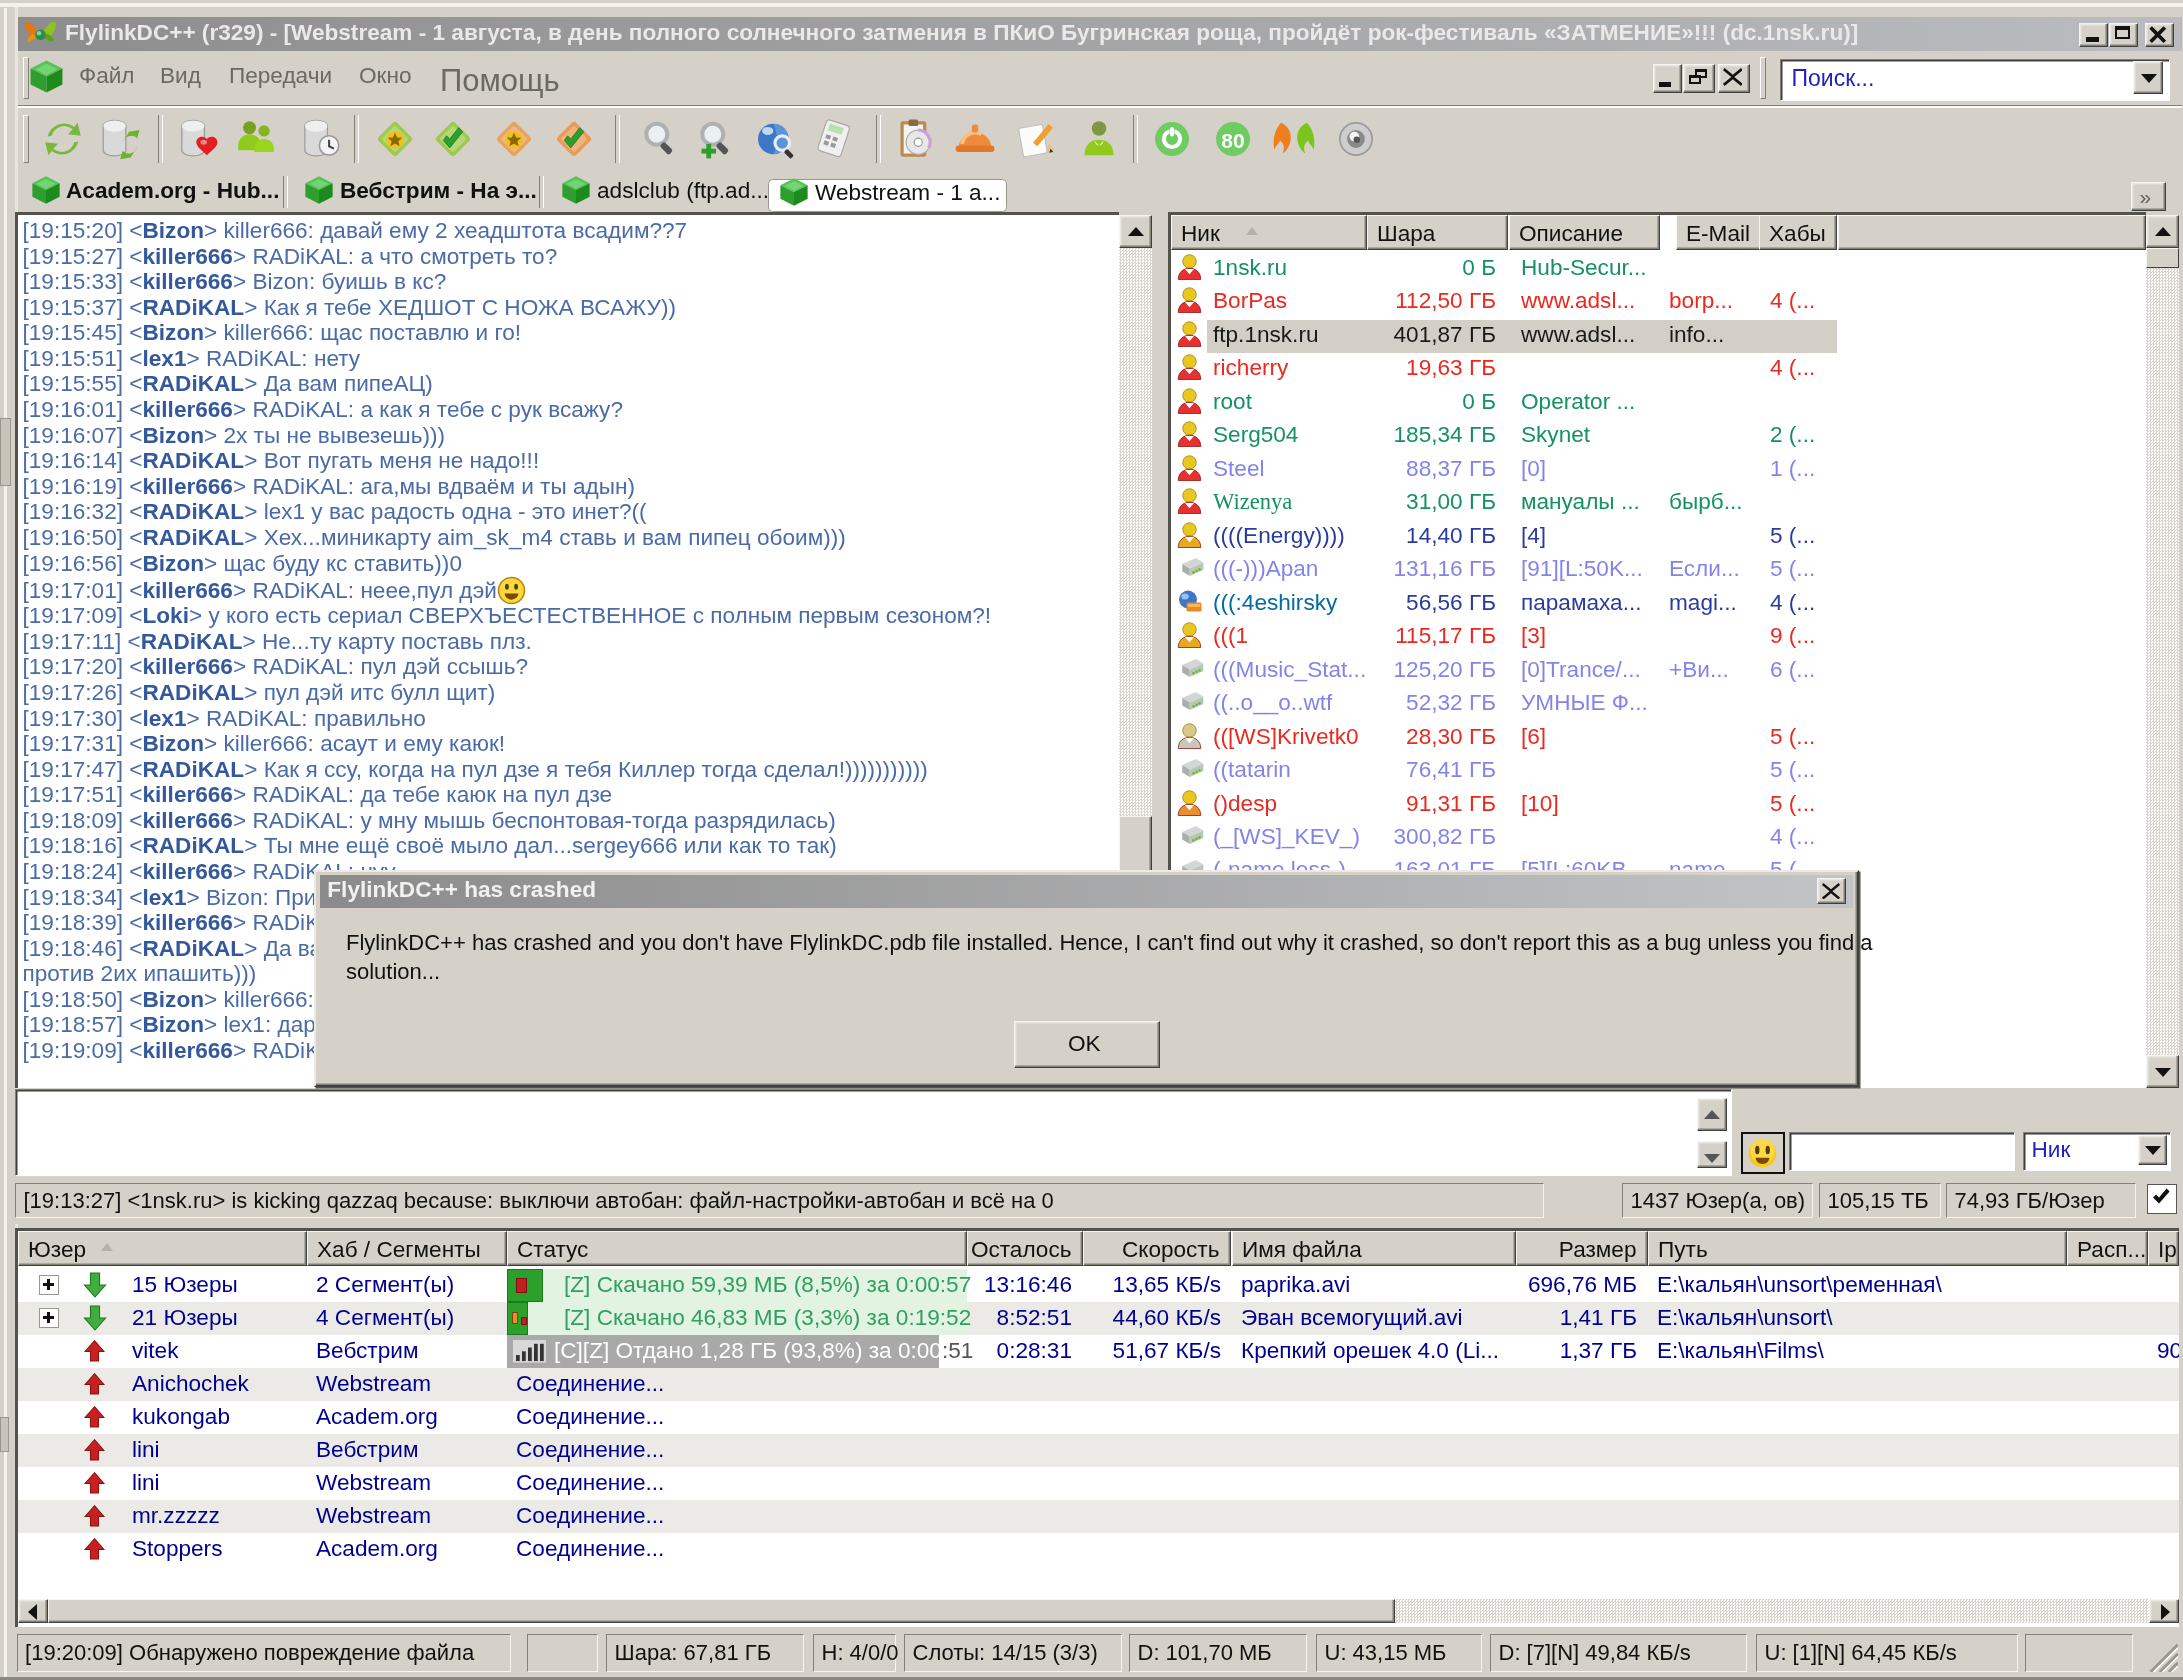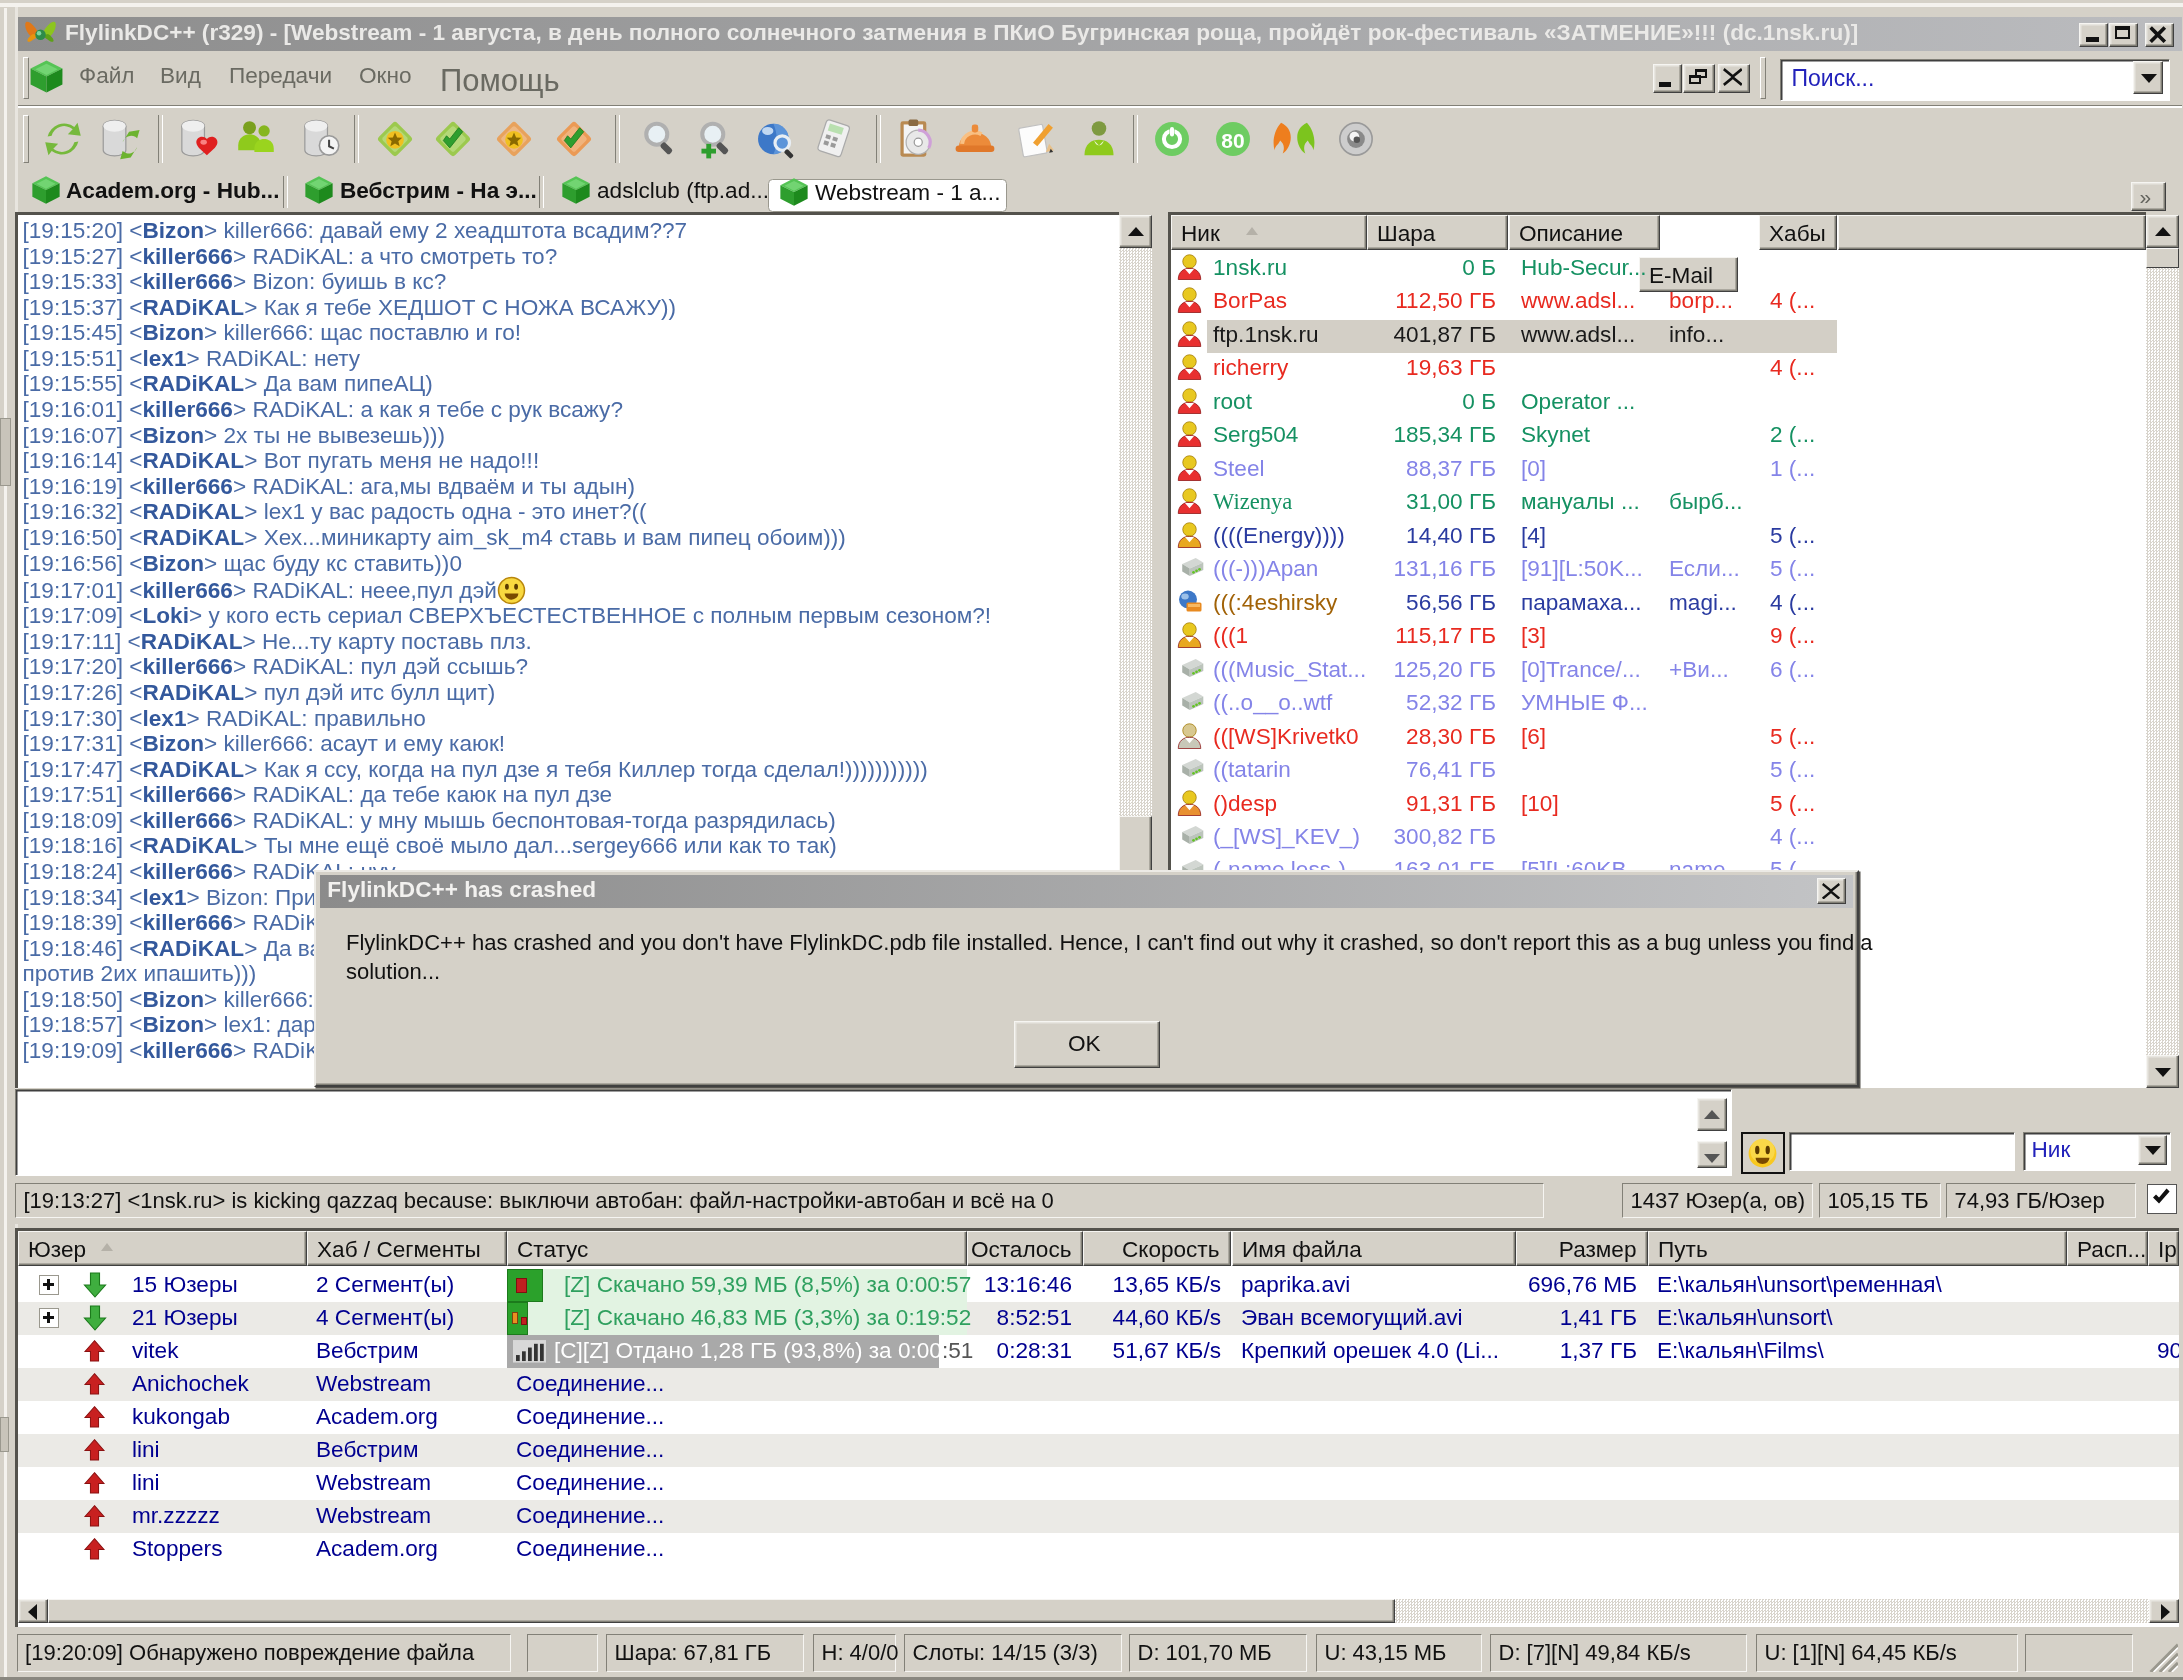--- a/index.html
+++ b/index.html
@@ -302,21 +302,21 @@
 <div style="left:1168px;top:212px;width:978px;height:876px;background:#fff;border-top:3px solid #54524c;border-left:3px solid #54524c;overflow:hidden;font-size:22.6px;">
 <div class="hdrc" style="left:0px;top:0px;width:196px;height:35px;">
       <div style="left:9px;top:4.5px;">Ник</div>
     </div>
 <div class="hdrc" style="left:196px;top:0px;width:141px;height:35px;">
       <div style="left:9px;top:4.5px;">Шара</div>
     </div>
 <div class="hdrc" style="left:338px;top:0px;width:151px;height:35px;">
       <div style="left:9px;top:4.5px;">Описание</div>
     </div>
-<div class="hdrc" style="left:468px;top:0px;width:99px;height:35px;margin-top:42px;">
+<div class="hdrc" style="left:505px;top:0px;width:99px;height:35px;">
       <div style="left:9px;top:4.5px;">E-Mail</div>
     </div>
 <div class="hdrc" style="left:588px;top:0px;width:78px;height:35px;">
       <div style="left:9px;top:4.5px;">Хабы</div>
     </div>
 <div class="hdrc" style="left:667px;top:0px;width:308px;height:35px;">
       <div style="left:9px;top:4.5px;"></div>
     </div>
 <div style="left:75px;top:12px;width:0;height:0;border-left:6.8px solid transparent;border-right:6.8px solid transparent;border-bottom:8.3px solid #b5b1a8;"></div>
 <div style="left:4.5px;top:39px;width:27px;height:27px;"><svg width="27" height="27" viewBox="0 0 36 36">
@@ -422,21 +422,21 @@
 <div style="left:196px;top:341px;width:129px;text-align:right;color:#8484e8;white-space:nowrap;">131,16 ГБ</div>
 <div style="left:350px;top:341px;color:#8484e8;white-space:nowrap;">[91][L:50K...</div>
 <div style="left:498px;top:341px;color:#8484e8;white-space:nowrap;">Если...</div>
 <div style="left:599px;top:341px;color:#8484e8;white-space:nowrap;">5 (...</div>
 <div style="left:4.5px;top:374px;width:27px;height:27px;"><svg width="27" height="27" viewBox="0 0 36 36">
         <circle cx="16" cy="14" r="12" fill="#3d78c8"></circle>
         <ellipse cx="12" cy="10" rx="5" ry="4" fill="#9cc0e8"></ellipse>
         <rect x="14" y="18" width="20" height="12" rx="2" fill="#e88a20"></rect>
         <rect x="16" y="20" width="16" height="4" fill="#f8b860"></rect>
       </svg></div>
-<div style="left:42px;top:375px;color:#a16207;white-space:nowrap;text-align:right;">(((:4eshirsky</div>
+<div style="left:42px;top:375px;color:#0369a1;white-space:nowrap;text-align:right;">(((:4eshirsky</div>
 <div style="left:196px;top:375px;width:129px;text-align:right;color:#2a3ba0;white-space:nowrap;">56,56 ГБ</div>
 <div style="left:350px;top:375px;color:#2a3ba0;white-space:nowrap;">парамаха...</div>
 <div style="left:498px;top:375px;color:#2a3ba0;white-space:nowrap;">magi...</div>
 <div style="left:599px;top:375px;color:#2a3ba0;white-space:nowrap;">4 (...</div>
 <div style="left:4.5px;top:407px;width:27px;height:27px;"><svg width="27" height="27" viewBox="0 0 36 36">
         <circle cx="18" cy="10" r="9" fill="#e8c820" stroke="#a07800" stroke-width="1"></circle>
         <path d="M3 34 c0-10 7-15 15-15 s15 5 15 15 Z" fill="#e8a820" stroke="#8a1010" stroke-width="1"></path>
         <path d="M12 20 l6 7 6-7 Z" fill="#fff"></path>
       </svg></div>
 <div style="left:42px;top:408px;color:#e82a20;white-space:nowrap;">(((1</div>

